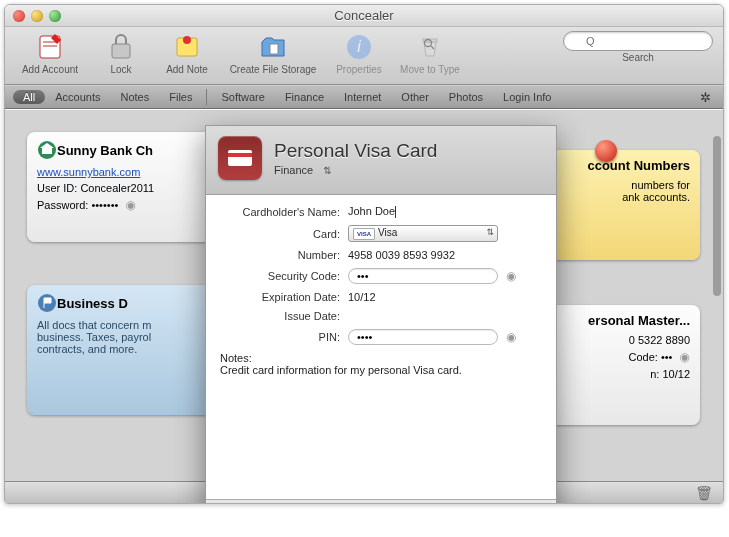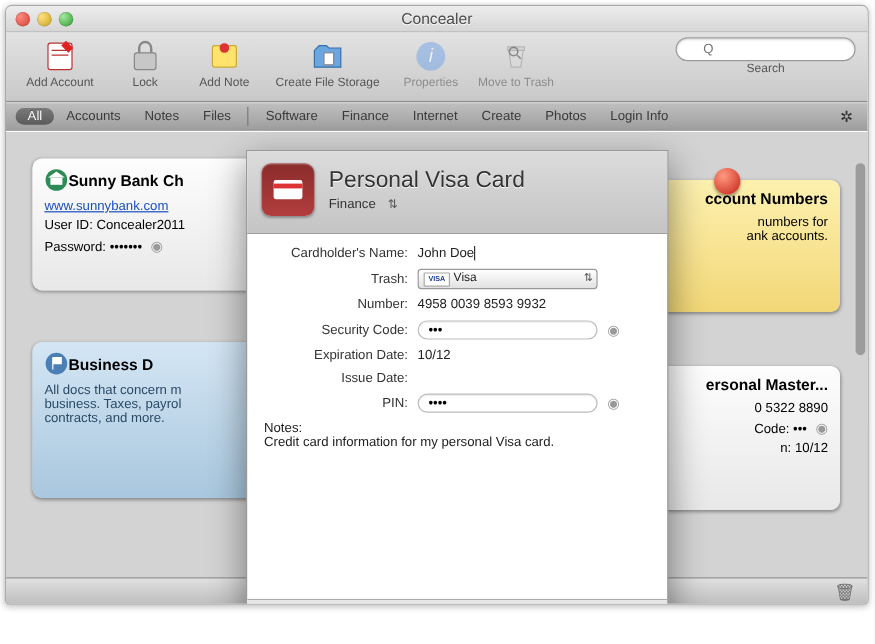--- a/index.html
+++ b/index.html
@@ -146,21 +146,21 @@
       </div>
       <span>Properties</span>
     </div>
     <div class="tbtn sm disabled">
       <div class="ticon">
         <svg width="28" height="28" viewBox="0 0 28 28">
             <path d="M8 9 h12 l-2 14 h-8 z" fill="#ddd" stroke="#999"></path>
             <rect x="7" y="6" width="14" height="3" fill="#ccc" stroke="#999"></rect>
           </svg>
       </div>
-      <span>Move to Trash</span>
+      <span>Move to Type</span>
     </div>
 
     <div class="search-wrap">
       <div style="position:relative">
         <svg class="search-ic" viewBox="0 0 12 12" style="position:absolute;left:6px;top:4px;">
             <circle cx="5" cy="5" r="3.5" fill="none" stroke="#888" stroke-width="1.3"></circle>
             <line x1="8" y1="8" x2="11" y2="11" stroke="#888" stroke-width="1.3"></line>
           </svg>
         <input class="search" placeholder="Q" style="">
       </div>
@@ -170,21 +170,21 @@
 
   <div class="filterbar">
     <span class="pill">All</span>
     <span class="flink">Accounts</span>
     <span class="flink">Notes</span>
     <span class="flink">Files</span>
     <span class="fsep"></span>
     <span class="flink">Software</span>
     <span class="flink">Finance</span>
     <span class="flink">Internet</span>
-    <span class="flink">Create</span>
+    <span class="flink">Other</span>
     <span class="flink">Photos</span>
     <span class="flink">Login Info</span>
     <span class="gear">✲</span>
   </div>
 
   <div class="content">
 
     <div class="card white" style="left:22px; top:22px; width:190px; height:110px;">
       <h3>
         <svg width="20" height="20" viewBox="0 0 20 20">
@@ -255,21 +255,21 @@
     </div>
 
     <div class="mbody">
       <div class="frow">
         <div class="flab">Cardholder's Name:</div>
         <div class="fval">
             <span><span>John Doe</span><span class="cursor"></span></span>
           </div>
       </div>
       <div class="frow">
-        <div class="flab">Trash:</div>
+        <div class="flab">Card:</div>
         <div class="fval">
             <div class="sel"><span class="visa-badge">VISA</span><span>Visa</span></div>
           </div>
       </div>
       <div class="frow">
         <div class="flab">Number:</div>
         <div class="fval">
             <span>4958 0039 8593 9932</span>
           </div>
       </div>

